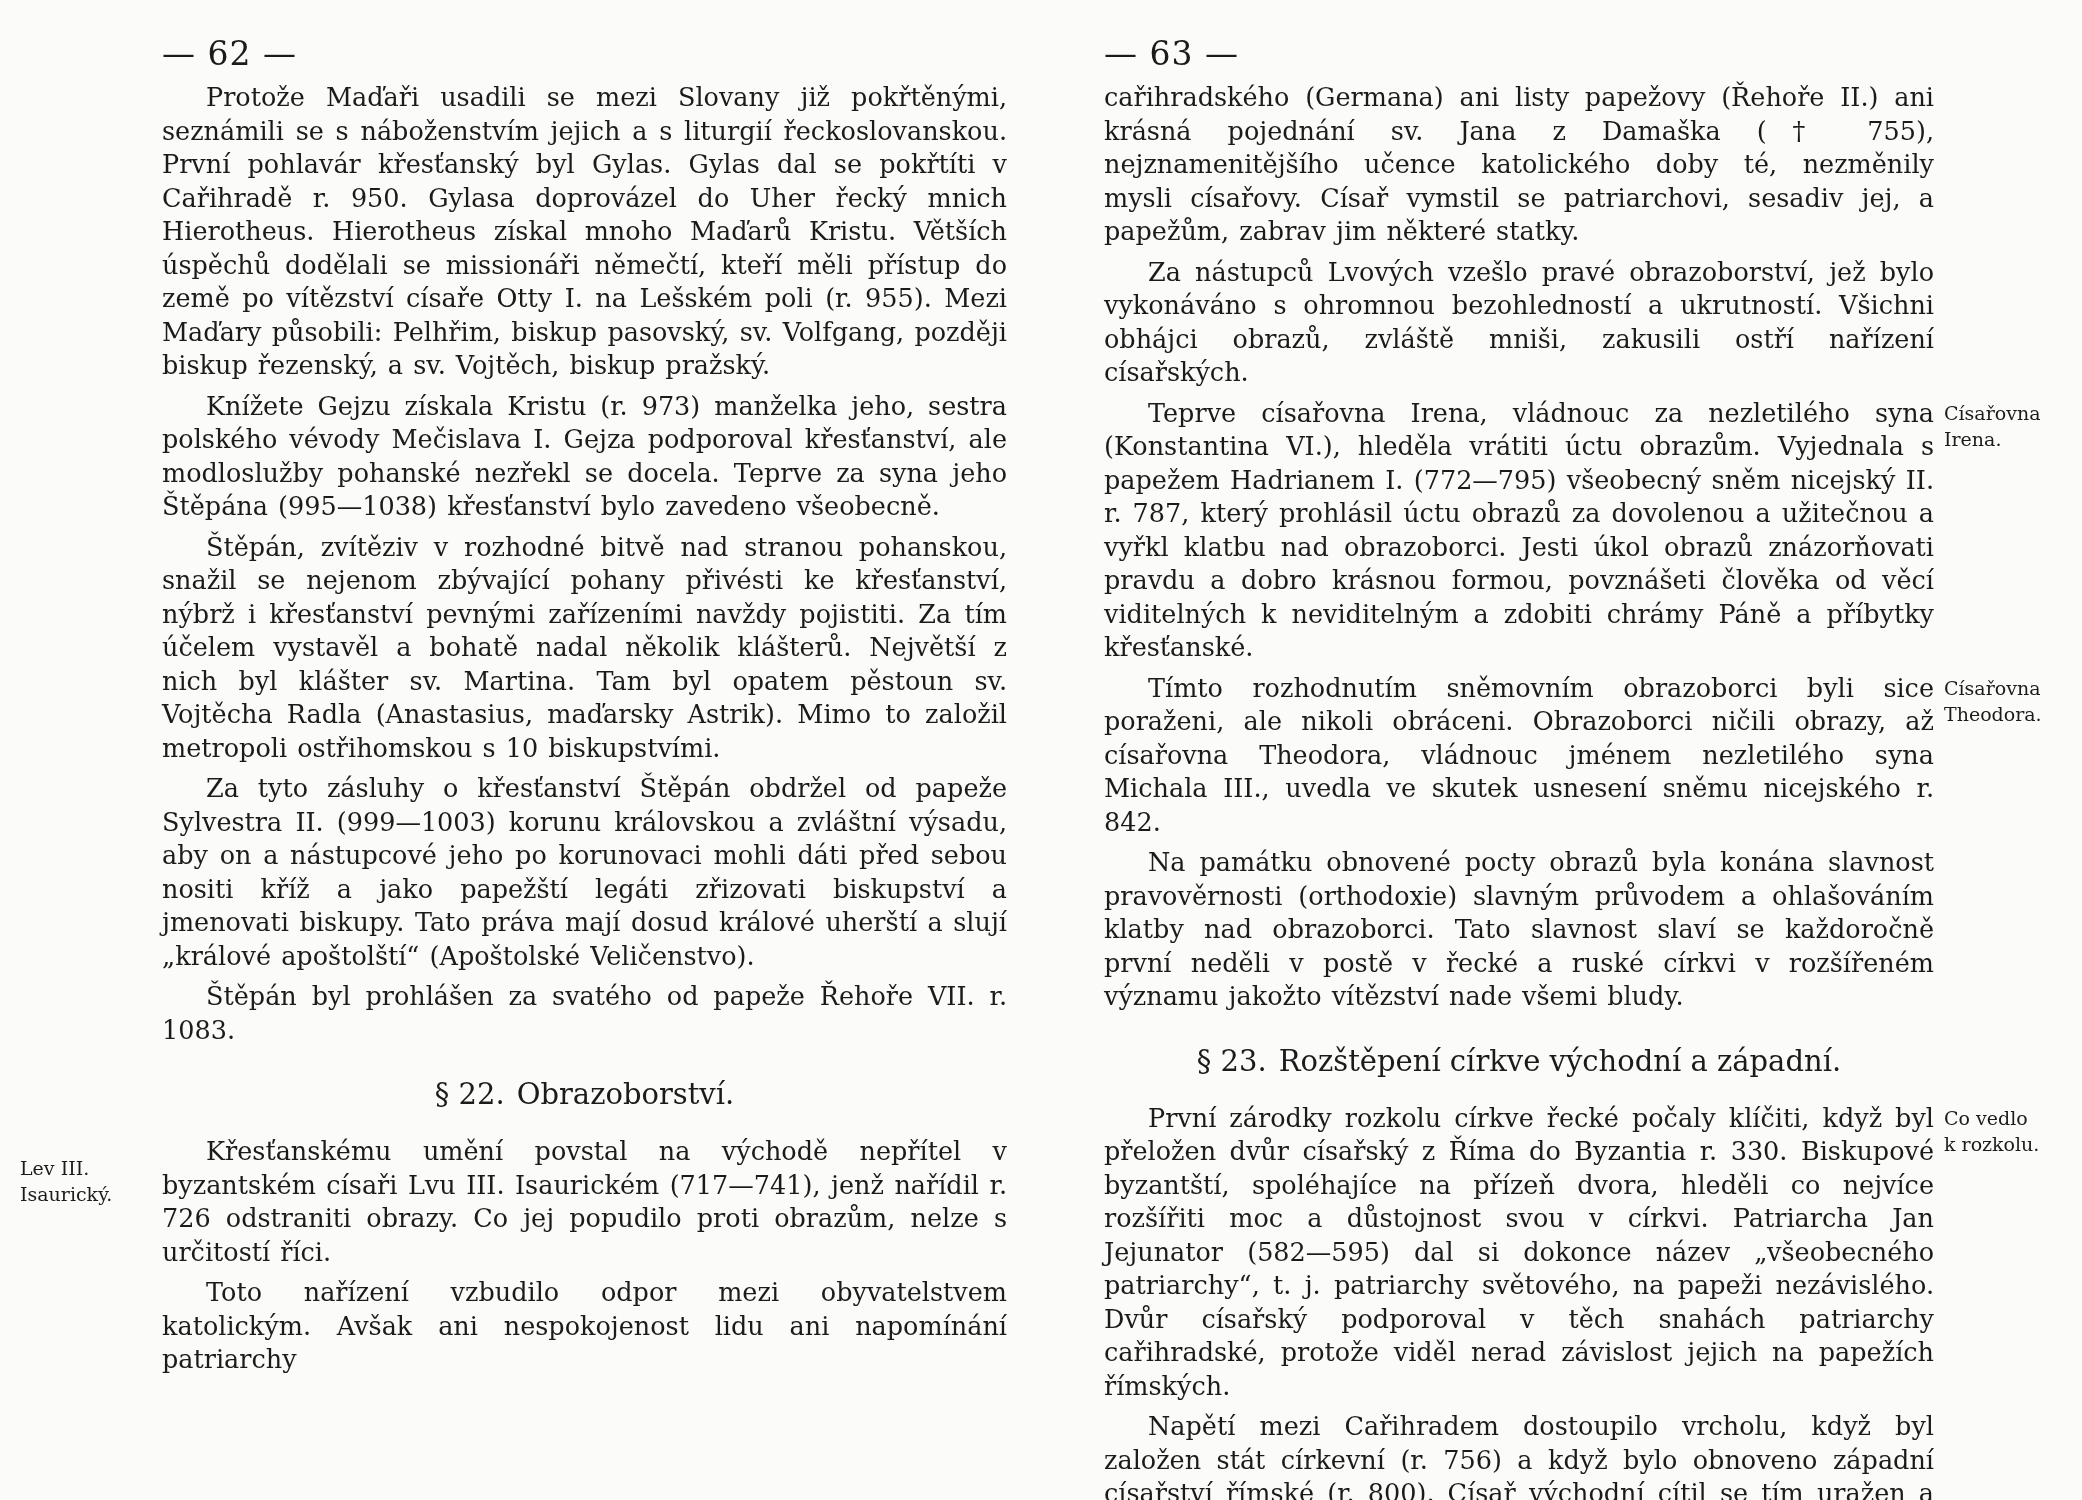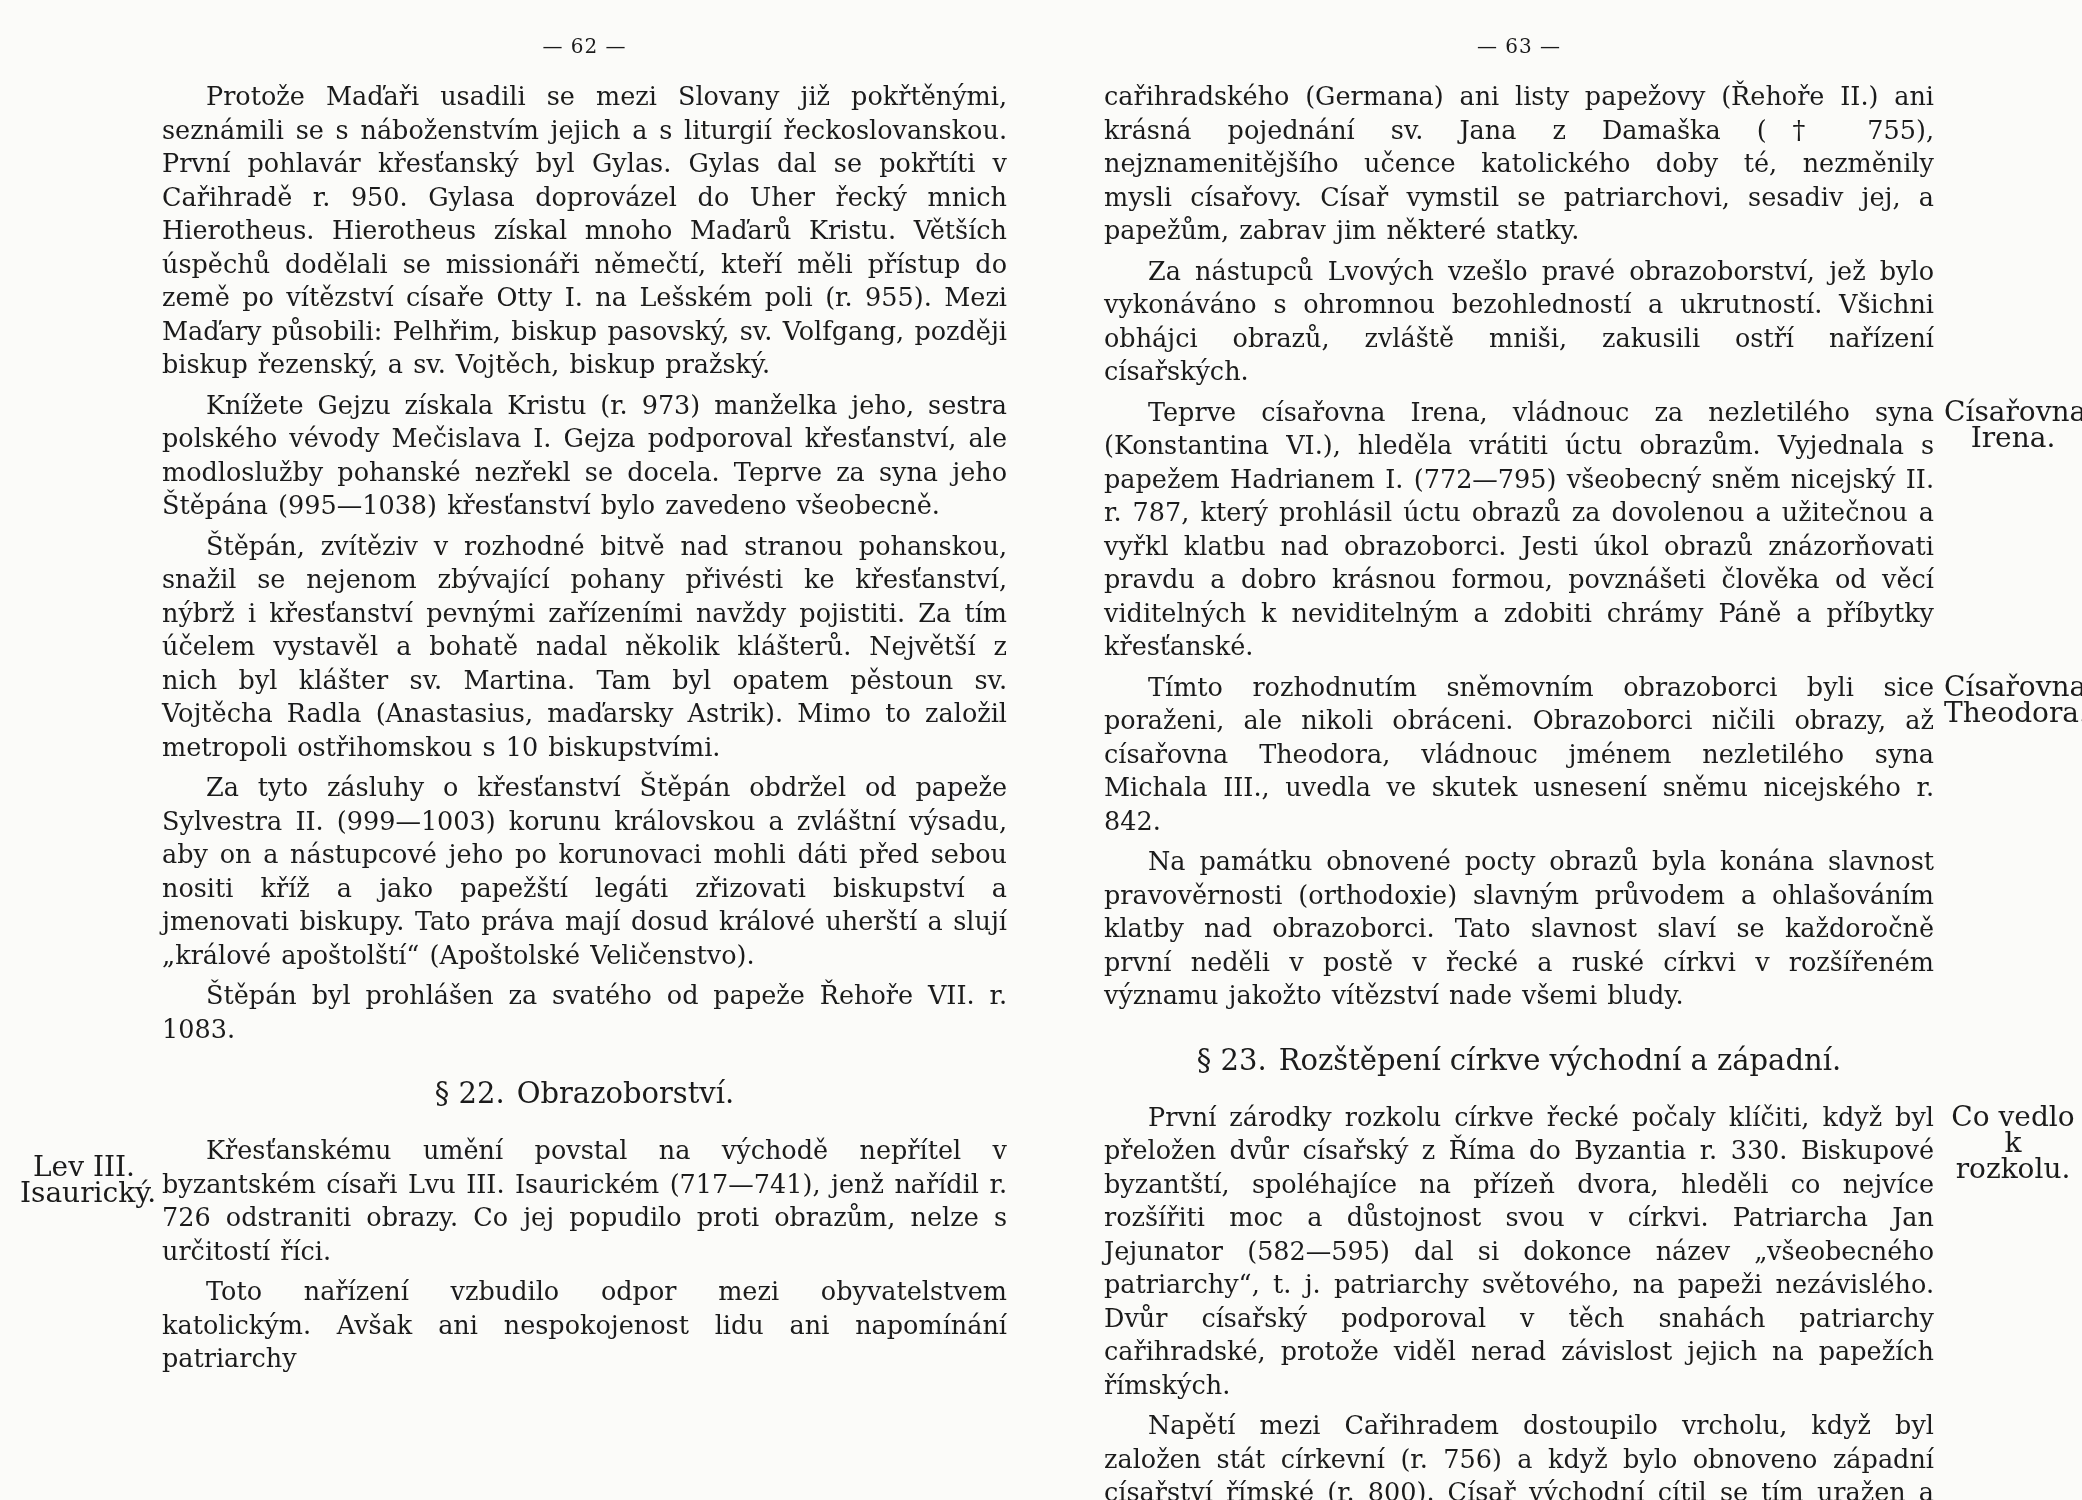--- a/index.html
+++ b/index.html
@@ -17,24 +17,23 @@
     overflow: hidden;
   }
   .page {
     position: absolute;
     top: 0;
   }
   .page.left  { left: 162px;  width: 845px; }
   .page.right { left: 1104px; width: 830px; }
 
   .page-number {
-    text-align: center;
-    font-size: 20px;
+    font-size: 33px;
     letter-spacing: 1px;
-    margin: 34px 0 22px 0;
+    margin: 34px 0 8px 0;
   }
 
   .para {
     position: relative;
     font-size: 25.5px;
     line-height: 33.5px;
     text-align: justify;
     text-indent: 44px;
     word-spacing: 2px;
     margin: 0 0 7px 0;
@@ -46,23 +45,23 @@
     font-size: 29px;
     font-weight: normal;
     margin: 30px 0 24px 0;
   }
   .section-heading .sec-prefix { margin-right: 12px; }
   .section-heading .sec-title  { font-weight: normal; }
 
   .margin-note {
     position: absolute;
     top: 3px;
-    font-size: 28px;
+    font-size: 19px;
     line-height: 26px;
-    text-align: center;
+    text-align: left;
     text-indent: 0;
     white-space: pre-line;
     word-spacing: normal;
   }
   .margin-note.side-left {
     right: calc(100% + 14px);
     width: 128px;
     margin-top: 17px;
   }
   .margin-note.side-right {

